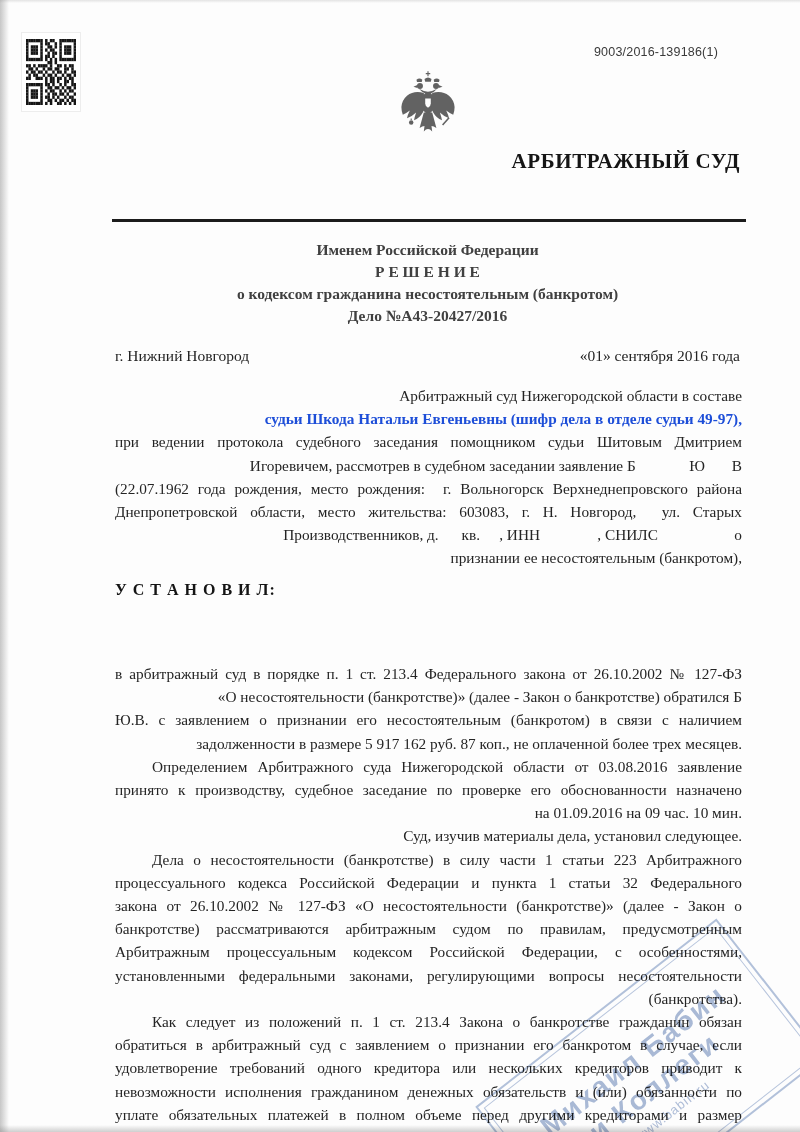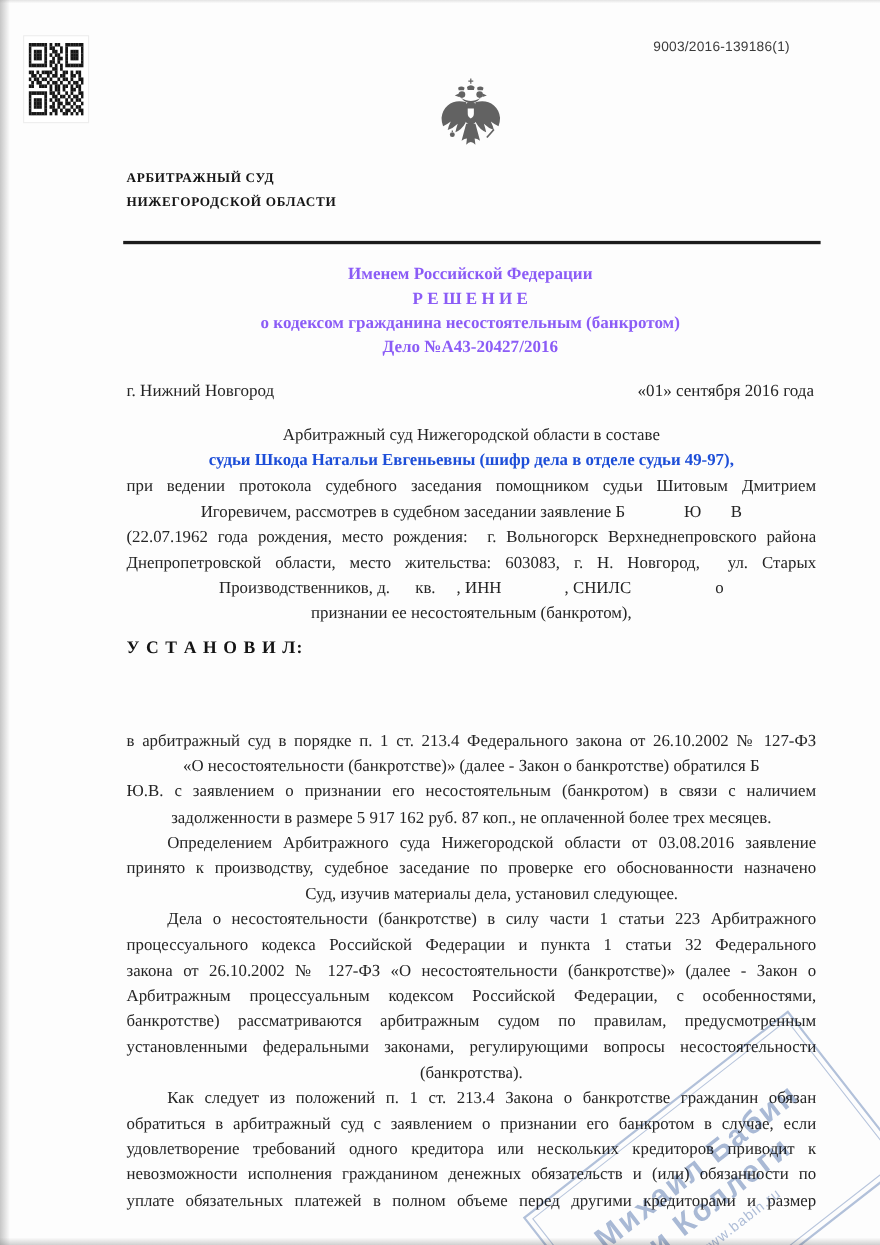--- a/index.html
+++ b/index.html
@@ -11,40 +11,40 @@
     background:linear-gradient(to right,rgba(110,110,110,.38),rgba(255,255,255,0));}
   .edge-bottom{position:absolute;left:0;bottom:0;right:0;height:7px;
     background:linear-gradient(to top,rgba(120,120,120,.35),rgba(255,255,255,0));}
   .edge-top{position:absolute;left:0;top:0;right:0;height:3px;
     background:linear-gradient(to bottom,rgba(150,150,150,.25),rgba(255,255,255,0));}
 
   .qr{position:absolute;left:22px;top:33px;width:58px;height:78px;background:#fff;
       box-shadow:0 0 0 1px #ededed;display:flex;align-items:center;justify-content:center;}
   .qr svg{width:50px;height:66px;fill:#161616;}
 
-  .doc-number{position:absolute;top:35px;right:82px;font-family:"Liberation Sans",sans-serif;
+  .doc-number{position:absolute;top:45px;right:82px;font-family:"Liberation Sans",sans-serif;
       font-size:12.5px;color:#3a3a3a;letter-spacing:.2px;}
 
   .emblem{position:absolute;left:393px;top:68px;width:70px;height:78px;opacity:.88;}
 
-  .court{position:absolute;left:115px;top:150px;width:625px;text-align:left;
-      font-weight:bold;font-size:12px;line-height:22px;letter-spacing:.6px;color:#151515;}
+  .court{position:absolute;left:115px;top:150px;width:625px;text-align:right;
+      font-weight:bold;font-size:21px;line-height:22px;letter-spacing:.6px;color:#151515;}
 
   .rule{position:absolute;left:112px;top:219px;width:634px;height:3px;background:#1c1c1c;}
 
   .doc-head{position:absolute;left:115px;top:239px;width:625px;text-align:center;
-      font-weight:bold;font-size:15.5px;line-height:22px;color:#8b5cf6;}
+      font-weight:bold;font-size:15.5px;line-height:22px;color:#404040;}
 
   .meta-row{position:absolute;left:115px;top:347px;width:625px;display:flex;
       justify-content:space-between;font-size:15.5px;}
 
   .textcol{position:absolute;left:115px;width:627px;font-size:15.3px;line-height:23.2px;}
   #intro{top:384px;}
   #body-text{top:662px;}
-  .line{text-align:center;white-space:normal;}
+  .line{text-align:right;white-space:normal;}
   .line.j{text-align:justify;text-align-last:justify;}
   .line.b{font-weight:bold;color:#1d4ed8;}
   .line.ind{text-indent:37px;}
 
   .ustanovil{position:absolute;left:115px;top:581px;width:625px;text-align:left;
       font-weight:bold;font-size:16px;letter-spacing:1px;color:#141414;}
 
   
   .watermark{position:absolute;left:497px;top:994px;width:302px;height:172px;
       transform:rotate(-38deg);border:2.5px solid rgba(124,150,194,.8);
@@ -332,21 +332,20 @@
         <path d="M44 60 L38 82 Q42 79 45 79 L44 87 Q47 83.5 50 83.5 Q53 83.5 56 87 L55 79 Q58 79 62 82 L56 60 Z"></path>
         <circle cx="26" cy="74" r="3.2"></circle>
         <path d="M25.2 68.5 h1.6 v2.2 h-1.6 z"></path>
         <path d="M70 77 l9.2 -10.4 1.7 1.5 -9.2 10.4 z"></path>
       </g>
     </svg>
   </div>
 
   <div class="court">
     <div>АРБИТРАЖНЫЙ СУД</div>
-    <div>НИЖЕГОРОДСКОЙ ОБЛАСТИ</div>
   </div>
 
   <div class="rule"></div>
 
   <div class="doc-head">
     <div>Именем Российской Федерации</div>
     <div>Р Е Ш Е Н И Е</div>
     <div>о кодексом гражданина несостоятельным (банкротом)</div>
     <div>Дело №А43-20427/2016</div>
   </div>
@@ -369,26 +368,27 @@
 
   <div class="ustanovil">У С Т А Н О В И Л:</div>
 
   <div id="body-text" class="textcol">
       <div class="line j">в арбитражный суд в порядке п. 1 ст. 213.4 Федерального закона от 26.10.2002 № 127-ФЗ</div>
       <div class="line">«О несостоятельности (банкротстве)» (далее - Закон о банкротстве) обратился Б</div>
       <div class="line j">Ю.В. с заявлением о признании его несостоятельным (банкротом) в связи с наличием</div>
       <div class="line">задолженности в размере 5 917 162 руб. 87 коп., не оплаченной более трех месяцев.</div>
       <div class="line j ind">Определением Арбитражного суда Нижегородской области от 03.08.2016 заявление</div>
       <div class="line j">принято к производству, судебное заседание по проверке его обоснованности назначено</div>
+      <div class="line">на 01.09.2016 на 09 час. 10 мин.</div>
       <div class="line ind">Суд, изучив материалы дела, установил следующее.</div>
       <div class="line j ind">Дела о несостоятельности (банкротстве) в силу части 1 статьи 223 Арбитражного</div>
       <div class="line j">процессуального кодекса Российской Федерации и пункта 1 статьи 32 Федерального</div>
       <div class="line j">закона от 26.10.2002 № 127-ФЗ «О несостоятельности (банкротстве)» (далее - Закон о</div>
+      <div class="line j">банкротстве) рассматриваются арбитражным судом по правилам, предусмотренным</div>
       <div class="line j">Арбитражным процессуальным кодексом Российской Федерации, с особенностями,</div>
-      <div class="line j">банкротстве) рассматриваются арбитражным судом по правилам, предусмотренным</div>
       <div class="line j">установленными федеральными законами, регулирующими вопросы несостоятельности</div>
       <div class="line">(банкротства).</div>
       <div class="line j ind">Как следует из положений п. 1 ст. 213.4 Закона о банкротстве гражданин обязан</div>
       <div class="line j">обратиться в арбитражный суд с заявлением о признании его банкротом в случае, если</div>
       <div class="line j">удовлетворение требований одного кредитора или нескольких кредиторов приводит к</div>
       <div class="line j">невозможности исполнения гражданином денежных обязательств и (или) обязанности по</div>
       <div class="line j">уплате обязательных платежей в полном объеме перед другими кредиторами и размер</div>
     </div>
 
   <div class="watermark">

